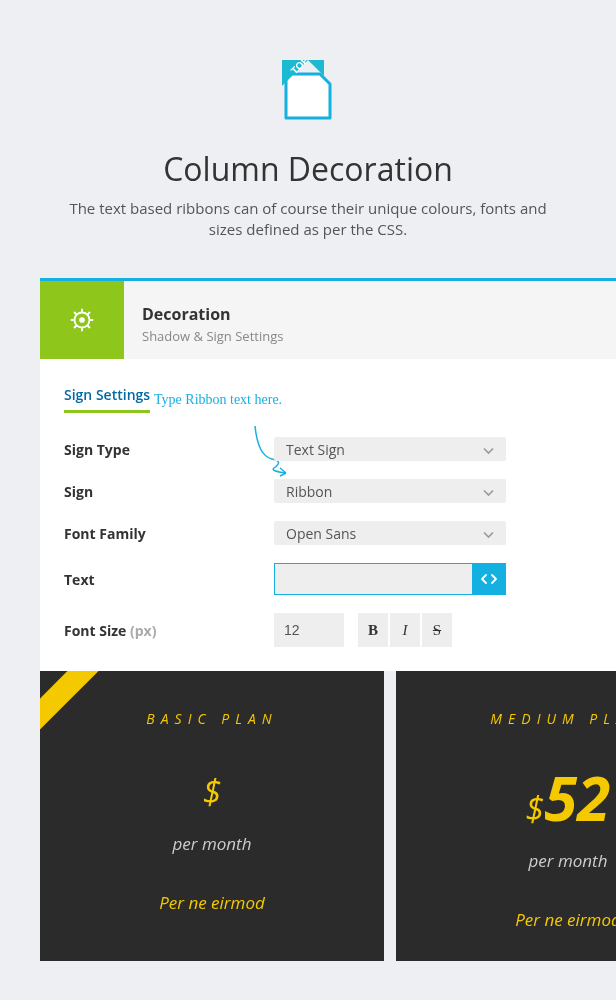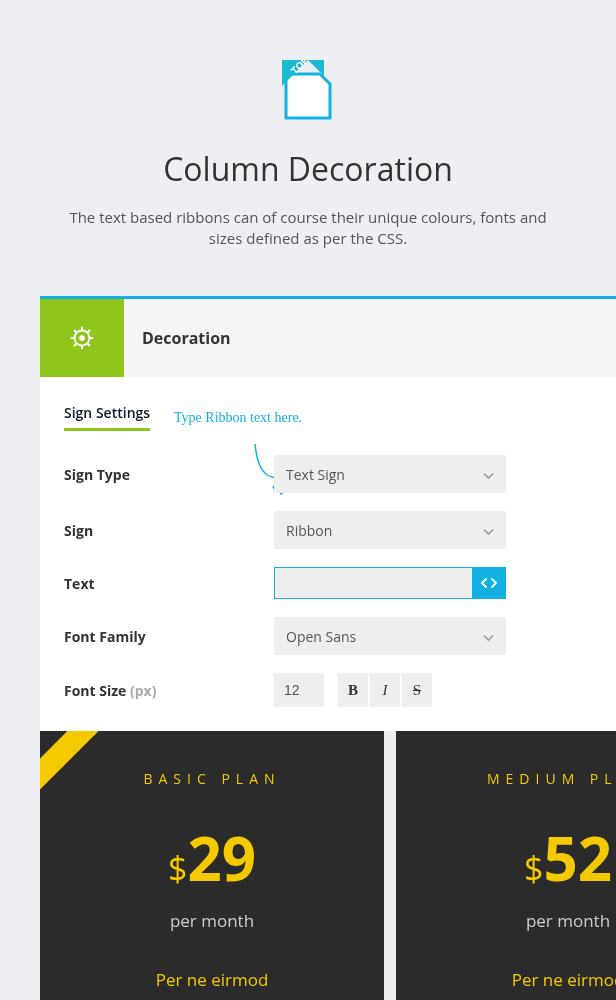--- a/index.html
+++ b/index.html
@@ -22,31 +22,31 @@
   .hero h1 {
     font-size: 32px;
     font-weight: 400;
     color: #333;
   }
   .hero p {
     font-size: 15px;
     color: #555;
     line-height: 1.4;
     max-width: 480px;
-    margin: 17px auto;
+    margin: 8px auto;
   }
   .panel {
     background: #fff;
     margin-left: 40px;
     border-top: 3px solid #15b0e2;
     position: relative;
   }
   .panel-header {
     display: flex;
-    align-items: center;
+    align-items: flex-end;
     background: #f5f5f5;
   }
   .panel-header-icon {
     width: 84px;
     height: 78px;
     background: #8fc61b;
     display: flex;
     align-items: center;
     justify-content: center;
   }
@@ -62,21 +62,21 @@
     font-size: 13px;
     color: #888;
     margin-top: 2px;
   }
   .panel-body {
     padding: 24px;
   }
   .tab {
     display: inline-block;
     font-size: 14px;
-    color: #0f172a;
+    color: #0369a1;
     font-weight: 600;
     padding-bottom: 6px;
     border-bottom: 3px solid #8fc61b;
     margin-bottom: 24px;
   }
   .form-row {
     display: flex;
     align-items: center;
     margin-bottom: 18px;
     justify-content: center;
@@ -90,21 +90,21 @@
   .form-label .hint {
     font-weight: 700;
     color: #aaa;
   }
   .form-control {
     flex: 1;
   }
   .select {
     position: relative;
     background: #eee;
-    height: 38px;
+    height: 24px;
     border-radius: 2px;
     display: flex;
     align-items: center;
     padding: 0 12px;
     font-size: 14px;
     color: #555;
     cursor: pointer;
     max-width: 232px;
   }
   .select .chevron {
@@ -137,21 +137,21 @@
     color: #fff;
     font-size: 12px;
     font-weight: 700;
   }
   .size-row {
     display: flex;
     gap: 14px;
     align-items: center;
   }
   .num-input {
-    width: 50px;
+    width: 70px;
     height: 34px;
     background: #eee;
     border: none;
     padding: 0 10px;
     font-size: 14px;
     color: #555;
   }
   .fmt-btns {
     display: flex;
   }
@@ -185,20 +185,21 @@
   }
   .plan {
     background: #2b2b2b;
     color: #fff;
     text-align: center;
     position: relative;
     overflow: hidden;
     padding: 38px 20px 30px;
     width: 344px;
     flex-shrink: 0;
+    font-style: italic;
   }
   .plan.medium { width: 344px; }
   .plan-ribbon {
     position: absolute;
     top: 12px;
     left: -40px;
     width: 120px;
     height: 22px;
     background: #f4c900;
     transform: rotate(-45deg);
@@ -262,27 +263,28 @@
         <line x1="3" y1="12" x2="6" y2="12"></line>
         <line x1="18" y1="12" x2="21" y2="12"></line>
         <line x1="5.6" y1="5.6" x2="7.8" y2="7.8"></line>
         <line x1="16.2" y1="16.2" x2="18.4" y2="18.4"></line>
         <line x1="5.6" y1="18.4" x2="7.8" y2="16.2"></line>
         <line x1="16.2" y1="7.8" x2="18.4" y2="5.6"></line>
       </svg>
     </div>
     <div class="panel-header-text">
       <div class="title">Decoration</div>
+      <div class="subtitle">Shadow &amp; Sign Settings</div>
     </div>
   </div>
 
   <div class="panel-body">
     <div class="tab">Sign Settings</div>
 
-    <div class="annotation" style="top:110px; left:134px;">Type Ribbon text here.</div>
+    <div class="annotation" style="top:110px; left:114px;">Type Ribbon text here.</div>
     <svg class="annotation" style="top:140px; left:210px;" width="50" height="60">
       <path d="M5 5 Q 8 35 22 38 Q 34 40 24 47 Q 20 50 36 52" fill="none" stroke="#15b0e2" stroke-width="1.5"></path>
       <path d="M36 52 L30 47 M36 52 L30 55" fill="none" stroke="#15b0e2" stroke-width="1.5"></path>
     </svg>
 
     <div class="form-row">
       <div class="form-label">Sign Type</div>
       <div class="form-control">
         <div class="select">
           <span>Text Sign</span>
@@ -303,43 +305,43 @@
           <span class="chevron">
             <svg width="11" height="7" viewBox="0 0 11 7">
                 <path d="M1 1 L5.5 5.5 L10 1" fill="none" stroke="#999" stroke-width="1.6"></path>
               </svg>
           </span>
         </div>
       </div>
     </div>
 
     <div class="form-row">
+      <div class="form-label">Font Family</div>
+      <div class="form-control">
+        <div class="select">
+          <span>Open Sans</span>
+          <span class="chevron">
+            <svg width="11" height="7" viewBox="0 0 11 7">
+                <path d="M1 1 L5.5 5.5 L10 1" fill="none" stroke="#999" stroke-width="1.6"></path>
+              </svg>
+          </span>
+        </div>
+      </div>
+    </div>
+
+    <div class="form-row">
       <div class="form-label">Text</div>
       <div class="form-control">
         <div class="text-input-group">
           <input class="text-input" type="text" value="" style="">
           <div class="code-btn">
             <svg width="16" height="12" viewBox="0 0 16 12">
               <path d="M5 2 L1 6 L5 10 M11 2 L15 6 L11 10" fill="none" stroke="#fff" stroke-width="1.8" stroke-linecap="round" stroke-linejoin="round"></path>
             </svg>
           </div>
-        </div>
-      </div>
-    </div>
-
-    <div class="form-row">
-      <div class="form-label">Font Family</div>
-      <div class="form-control">
-        <div class="select">
-          <span>Open Sans</span>
-          <span class="chevron">
-            <svg width="11" height="7" viewBox="0 0 11 7">
-                <path d="M1 1 L5.5 5.5 L10 1" fill="none" stroke="#999" stroke-width="1.6"></path>
-              </svg>
-          </span>
         </div>
       </div>
     </div>
 
     <div class="form-row" style="margin-bottom:0;">
       <div class="form-label">
         <span>Font Size</span>
         <span class="hint">(px)</span>
       </div>
       <div class="form-control">
@@ -358,21 +360,20 @@
 
   </div>
 </div>
 
 <div class="plans">
   <div class="plan">
     <div class="plan-ribbon"></div>
     <div class="plan-name">BASIC PLAN</div>
     <div class="plan-price">
       <span class="cur">$</span>
-        <span class="amt">29</span>
     </div>
     <div class="plan-per">per month</div>
     <div class="plan-desc">Per ne eirmod</div>
   </div>
   <div class="plan medium">
     <div class="plan-name">MEDIUM PLAN</div>
     <div class="plan-price">
       <span class="cur">$</span>
         <span class="amt">52</span>
     </div>

